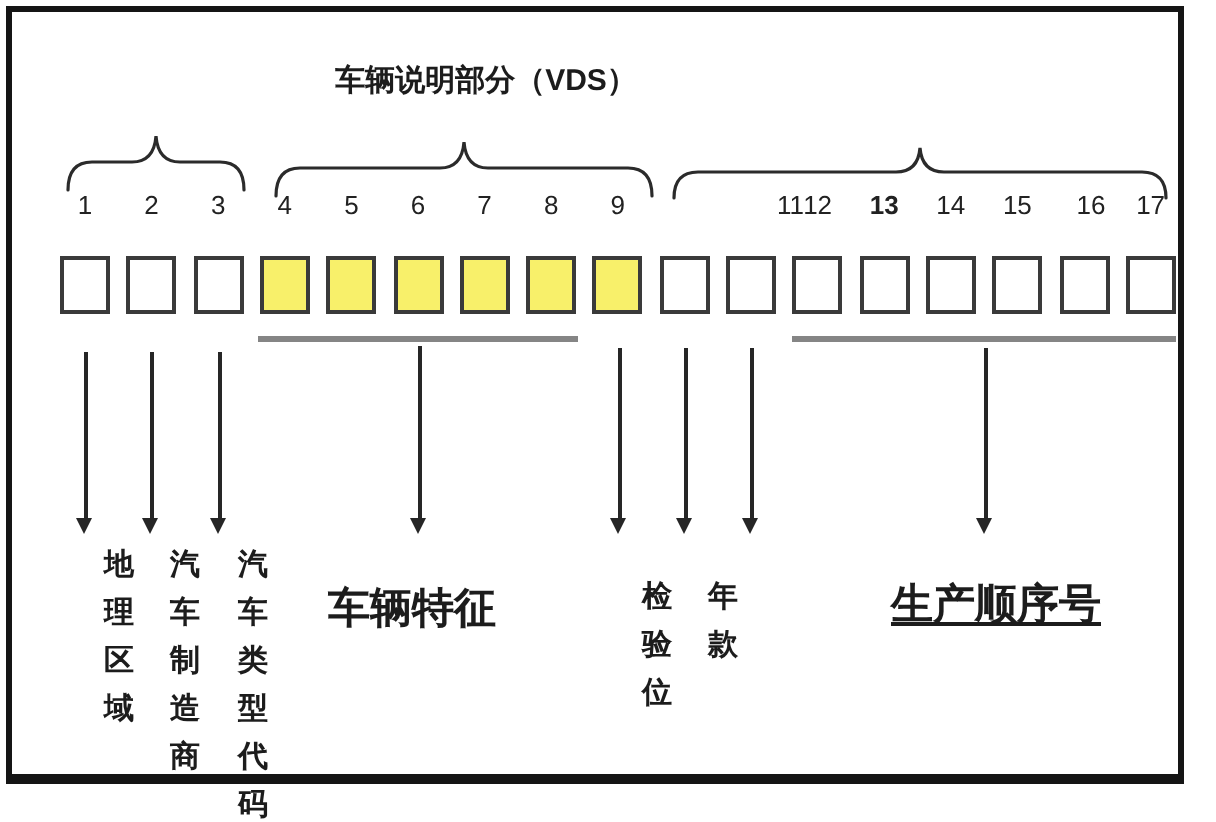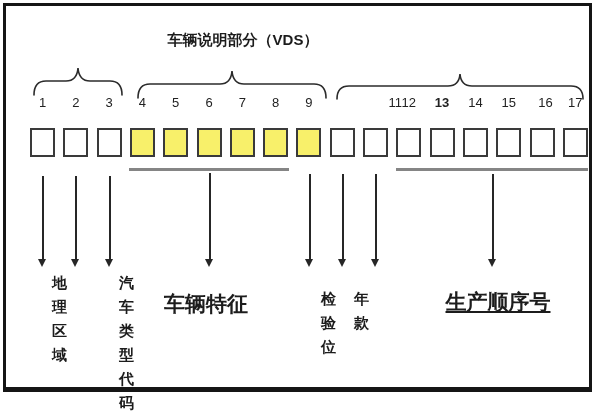--- a/index.html
+++ b/index.html
@@ -223,18 +223,19 @@
   <div class="arrow" style="left:371px; top:174px; height:93px;">
       <i class="shaft"></i>
       <i class="head"></i>
     </div>
   <div class="arrow" style="left:488px; top:174px; height:93px;">
       <i class="shaft"></i>
       <i class="head"></i>
     </div>
 
   <div class="vlabel" style="left:31px;  top:271px;">地理区域</div>
+  <div class="vlabel" style="left:64px;  top:271px;">汽车制造商</div>
   <div class="vlabel" style="left:98px;  top:271px;">汽车类型代码</div>
   <div class="hlabel" style="left:146px; top:290px;">车辆特征</div>
   <div class="vlabel" style="left:300px; top:287px;">检验位</div>
   <div class="vlabel" style="left:333px; top:287px;">年款</div>
   <div class="hlabel" style="left:438px; top:288px;text-decoration:underline;">生产顺序号</div>
 </div>
 
 </body></html>

